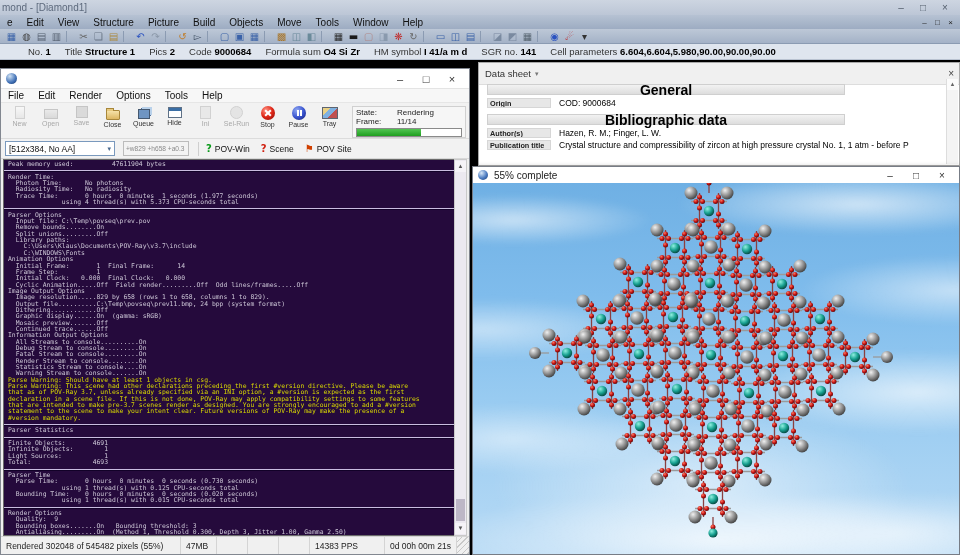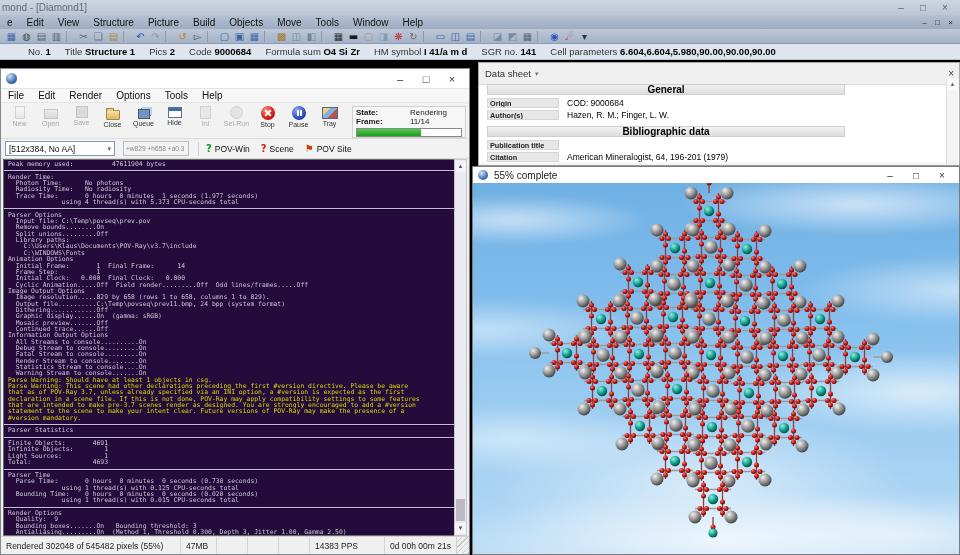--- a/index.html
+++ b/index.html
@@ -68,21 +68,21 @@
   .ic-stop::before { transform:rotate(45deg); } .ic-stop::after { transform:rotate(-45deg); }
   .ic-pause { width:14px; height:14px; border-radius:50%; background:radial-gradient(circle at 35% 30%, #90a8f2, #3a55d0 52%, #10186e); }
   .ic-pause::before, .ic-pause::after { content:""; position:absolute; top:4px; width:2px; height:6px; background:#fff; }
   .ic-pause::before { left:5px; } .ic-pause::after { left:8px; }
   .ic-tray { width:16px; height:12px; margin-top:1px; border:1px solid #5d6470;
     background:linear-gradient(135deg,#e9d084 0 32%,#7fb0e0 32% 62%,#c05050 62%); }
 
   .p-state { position:absolute; right:3px; top:3px; width:114px; height:32px; background:#f6f6f6;
     border:1px solid #d0d0d0; font-size:8px; color:#222; padding:1px 3px; }
   .p-state .srow { display:flex; height:9px; line-height:9px; }
-  .p-state .srow .k { width:54px;font-weight:bold; }
+  .p-state .srow .k { width:41px; }
   .p-progress { margin-top:2px; height:9px; border:1px solid #8a8a8a; background:#fff; }
   .p-progress .fill { height:100%; background:linear-gradient(#52c552,#1f9e1f); }
 
   .p-cmdbar { left:0; top:70px; width:100%; height:20px; background:#f2f2f2; border-bottom:1px solid #d8d8d8;
     display:flex; align-items:center; font-size:8.5px; color:#111; }
   .p-preset { width:110px; height:15px; margin-left:4px; background:#fff; border:1px solid #7a99bd;
     display:flex; align-items:center; padding:0 3px; justify-content:space-between; }
   .p-preset .chev { color:#4a6a90; font-size:7px; }
   .p-cmdline { width:66px; height:15px; margin-left:8px; background:#f3f3f3; border:1px solid #bcbcbc;
     color:#8a8a8a; font-size:6.6px; line-height:13px; padding:0 2px; overflow:hidden; white-space:nowrap; }
@@ -112,24 +112,24 @@
 
   
   #datasheet { left:478px; top:62px; width:482px; height:104px; background:#fff; border:1px solid #a9a9a9; }
   .ds-header { left:0; top:0; width:100%; height:22px; background:#f0f0f0; border-bottom:1px solid #ddd;
     display:flex; align-items:center; font-size:9.5px; color:#333; }
   .ds-header .t { padding-left:6px; }
   .ds-header .pin { font-size:7px; color:#777; margin-left:4px; }
   .ds-header .x { position:absolute; right:5px; font-size:10px; color:#444; }
   .ds-body { left:4px; top:15px; width:462px; bottom:0; overflow:hidden; }
   .ds-item.header { margin:6px 4px 2px 4px; width:358px; height:11px; text-align:center;
-    background:linear-gradient(#f2f2f2,#ddd); border:1px solid #cfcfcf; font-size:10px; font-weight:bold; color:#000;
+    background:linear-gradient(#f2f2f2,#ddd); border:1px solid #cfcfcf; font-size:14px; font-weight:bold; color:#000;
     line-height:10px; }
   .ds-item.row { display:flex; align-items:center; height:11px; margin:1px 4px; font-size:8.5px; }
-  .ds-item.row .ds-label { width:72px; background:#e7e7e7; border:1px solid #d6d6d6; font-weight:bold;
+  .ds-item.row .ds-label { width:64px; background:#e7e7e7; border:1px solid #d6d6d6; font-weight:bold;
     font-size:7.3px; color:#222; height:10px; line-height:9px; padding-left:2px; margin-right:8px;
     white-space:nowrap; overflow:hidden; flex:none; }
   .ds-item.row .ds-value { color:#000; white-space:nowrap; overflow:hidden; }
   .ds-scroll { right:1px; top:16px; width:12px; bottom:1px; background:#f4f4f4; border-left:1px solid #ddd;
     font-size:6px; color:#666; text-align:center; }
   .ds-scroll .sb-up { position:absolute; top:0; left:0; right:0; height:11px; line-height:11px; background:#fbfbfb; }
 
   
   #preview { left:472px; top:166px; width:488px; height:389px; background:#1d4ed8; border:1px solid #777c85;
     box-shadow:2px 2px 6px rgba(0,0,0,.4); }
@@ -459,42 +459,38 @@
           
           
         </div>
 
         <div class="ds-item row">
 
           <span class="ds-label">Origin</span>
           <span class="ds-value">COD: 9000684</span>
         </div>
 
-        <div class="ds-item row">
-
-          <span class="ds-label">Author(s)</span>
-          <span class="ds-value">Hazen, R. M.; Finger, L. W.</span>
-        </div>
-
         <div class="ds-item header">
           <span class="ds-text">Bibliographic data</span>
           
           
         </div>
 
         <div class="ds-item row">
 
+          <span class="ds-label">Author(s)</span>
+          <span class="ds-value">Hazen, R. M.; Finger, L. W.</span>
+        </div>
+
+        <div class="ds-item row">
+
           <span class="ds-label">Publication title</span>
+          <span class="ds-value">Crystal structure and compressibility of zircon at high pressure crystal No. 1, 1 atm - before P</span>
         </div>
 
-        <div class="ds-item row">
-
-          <span class="ds-label">Citation</span>
-          <span class="ds-value">American Mineralogist, 64, 196-201 (1979)</span>
-        </div>
       </div>
     <div class="abs ds-scroll">
       <div class="sb-up">▲</div>
     </div>
   </div>
 
   <div class="abs" id="preview">
     <div class="abs v-titlebar">
       <span class="v-appicon"></span>
       <span>55% complete</span>

